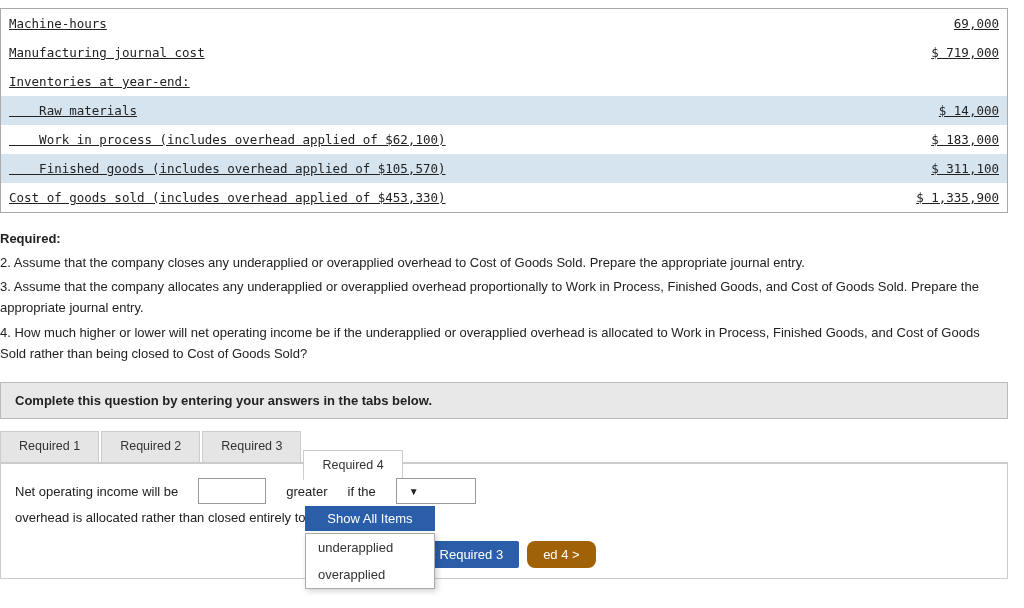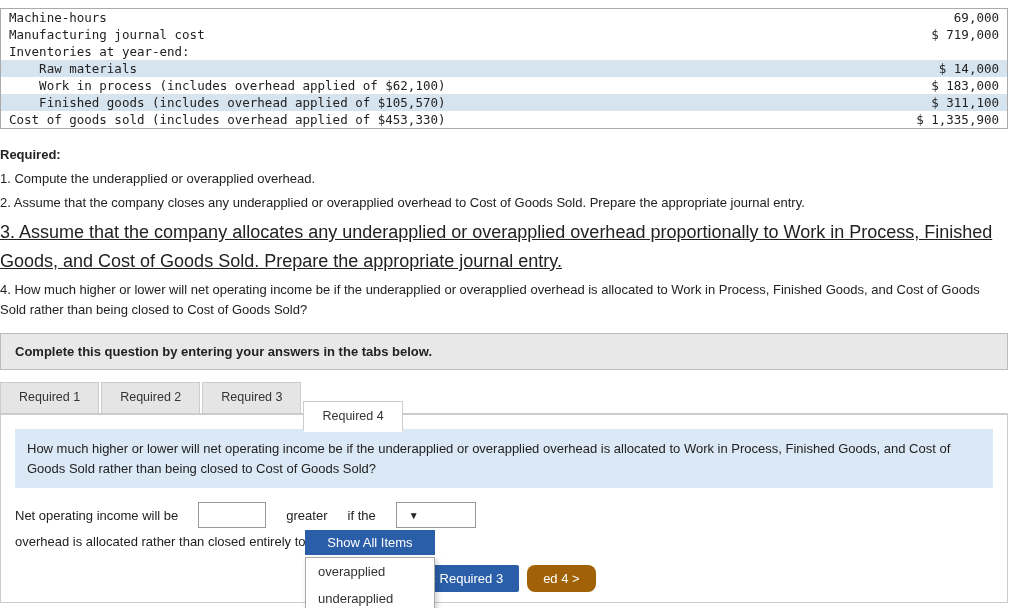--- a/index.html
+++ b/index.html
@@ -40,38 +40,39 @@
     .data-table {
       width: 100%;
       border-collapse: collapse;
       font-family: monospace;
       font-size: 12.5px;
       margin-bottom: 16px;
       border: 1px solid #aaa;
     }
 
     .data-table td {
-      padding: 1px 8px;
+      padding: 7px 8px;
+      text-decoration: underline;
     }
 
     .data-table .row-highlighted {
       background: #d6e4f0;
     }
 
     .data-table .row-normal {
       background: #fff;
     }
 
     .text-right {
       text-align: right;
     }
 
     .required-section {
       margin-top: 8px;
-      margin-bottom: 12px;
+      margin-bottom: 18px;
     }
 
     .required-section p {
       font-size: 13px;
       line-height: 1.5;
       margin-bottom: 4px;
     }
 
     .required-section .bold {
       font-weight: bold;
@@ -275,57 +276,55 @@
           <tr class="row-normal">
             <td>Cost of goods sold (includes overhead applied of $453,330)</td>
             <td class="text-right">$  1,335,900</td>
           </tr>
         </tbody>
     </table>
 
     <div class="required-section">
       <p class="bold">Required:</p>
       <div id="required-items">
-          <p style="font-size: 13px; line-height: 1.6;">1. Compute the underapplied or overapplied overhead.</p>
           <p style="font-size: 13px; line-height: 1.6;">2. Assume that the company closes any underapplied or overapplied overhead to Cost of Goods Sold. Prepare the appropriate journal entry.</p>
-          <p style="font-size: 18px; line-height: 1.6; text-decoration: underline;">3. Assume that the company allocates any underapplied or overapplied overhead proportionally to Work in Process, Finished Goods, and Cost of Goods Sold. Prepare the appropriate journal entry.</p>
+          <p style="font-size: 13px; line-height: 1.6;">3. Assume that the company allocates any underapplied or overapplied overhead proportionally to Work in Process, Finished Goods, and Cost of Goods Sold. Prepare the appropriate journal entry.</p>
           <p style="font-size: 13px; line-height: 1.6;">4. How much higher or lower will net operating income be if the underapplied or overapplied overhead is allocated to Work in Process, Finished Goods, and Cost of Goods Sold rather than being closed to Cost of Goods Sold?</p>
         </div>
     </div>
 
     <div class="question-box">
       <span>Complete this question by entering your answers in the tabs below.</span>
     </div>
 
     <div class="tabs-container" id="tabs-container">
         <div class="tab">Required 1</div>
         <div class="tab">Required 2</div>
         <div class="tab">Required 3</div>
         <div class="tab active">Required 4</div>
       </div>
 
     <div class="tab-content">
-      <div class="question-text">How much higher or lower will net operating income be if the underapplied or overapplied overhead is allocated to Work in Process, Finished Goods, and Cost of Goods Sold rather than being closed to Cost of Goods Sold?</div>
 
       <div class="answer-row">
         <span class="answer-label">Net operating income will be</span>
         <input class="answer-input" type="text" value="" style="">
         <span class="answer-text">greater</span>
         <span class="answer-text">if the</span>
 
         <div class="dropdown-trigger">
           <span></span>
           <span class="chevron">▼</span>
         </div>
 
         <div class="dropdown-menu-wrapper">
           <button class="show-all-items-btn">Show All Items</button>
           <div class="dropdown-options" id="dropdown-options">
+              <div class="dropdown-option">underapplied</div>
               <div class="dropdown-option">overapplied</div>
-              <div class="dropdown-option">underapplied</div>
             </div>
         </div>
       </div>
 
       <div class="second-answer-row">
         <span>overhead is allocated rather than closed entirely to cost of goods</span>
       </div>
 
       <div class="nav-footer">
         <button class="nav-btn">&lt; Required 3</button>

